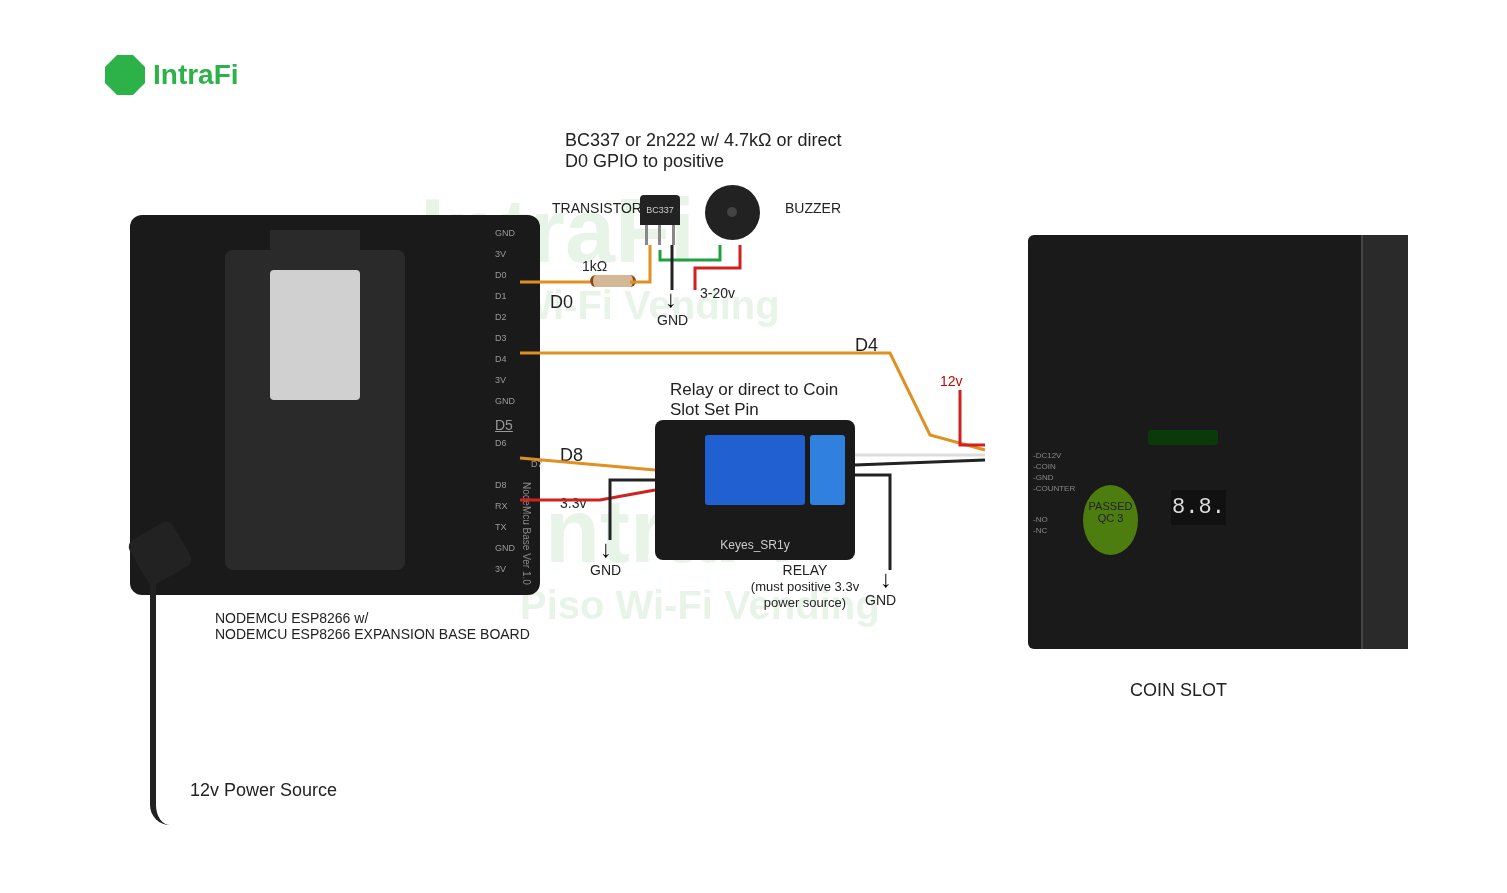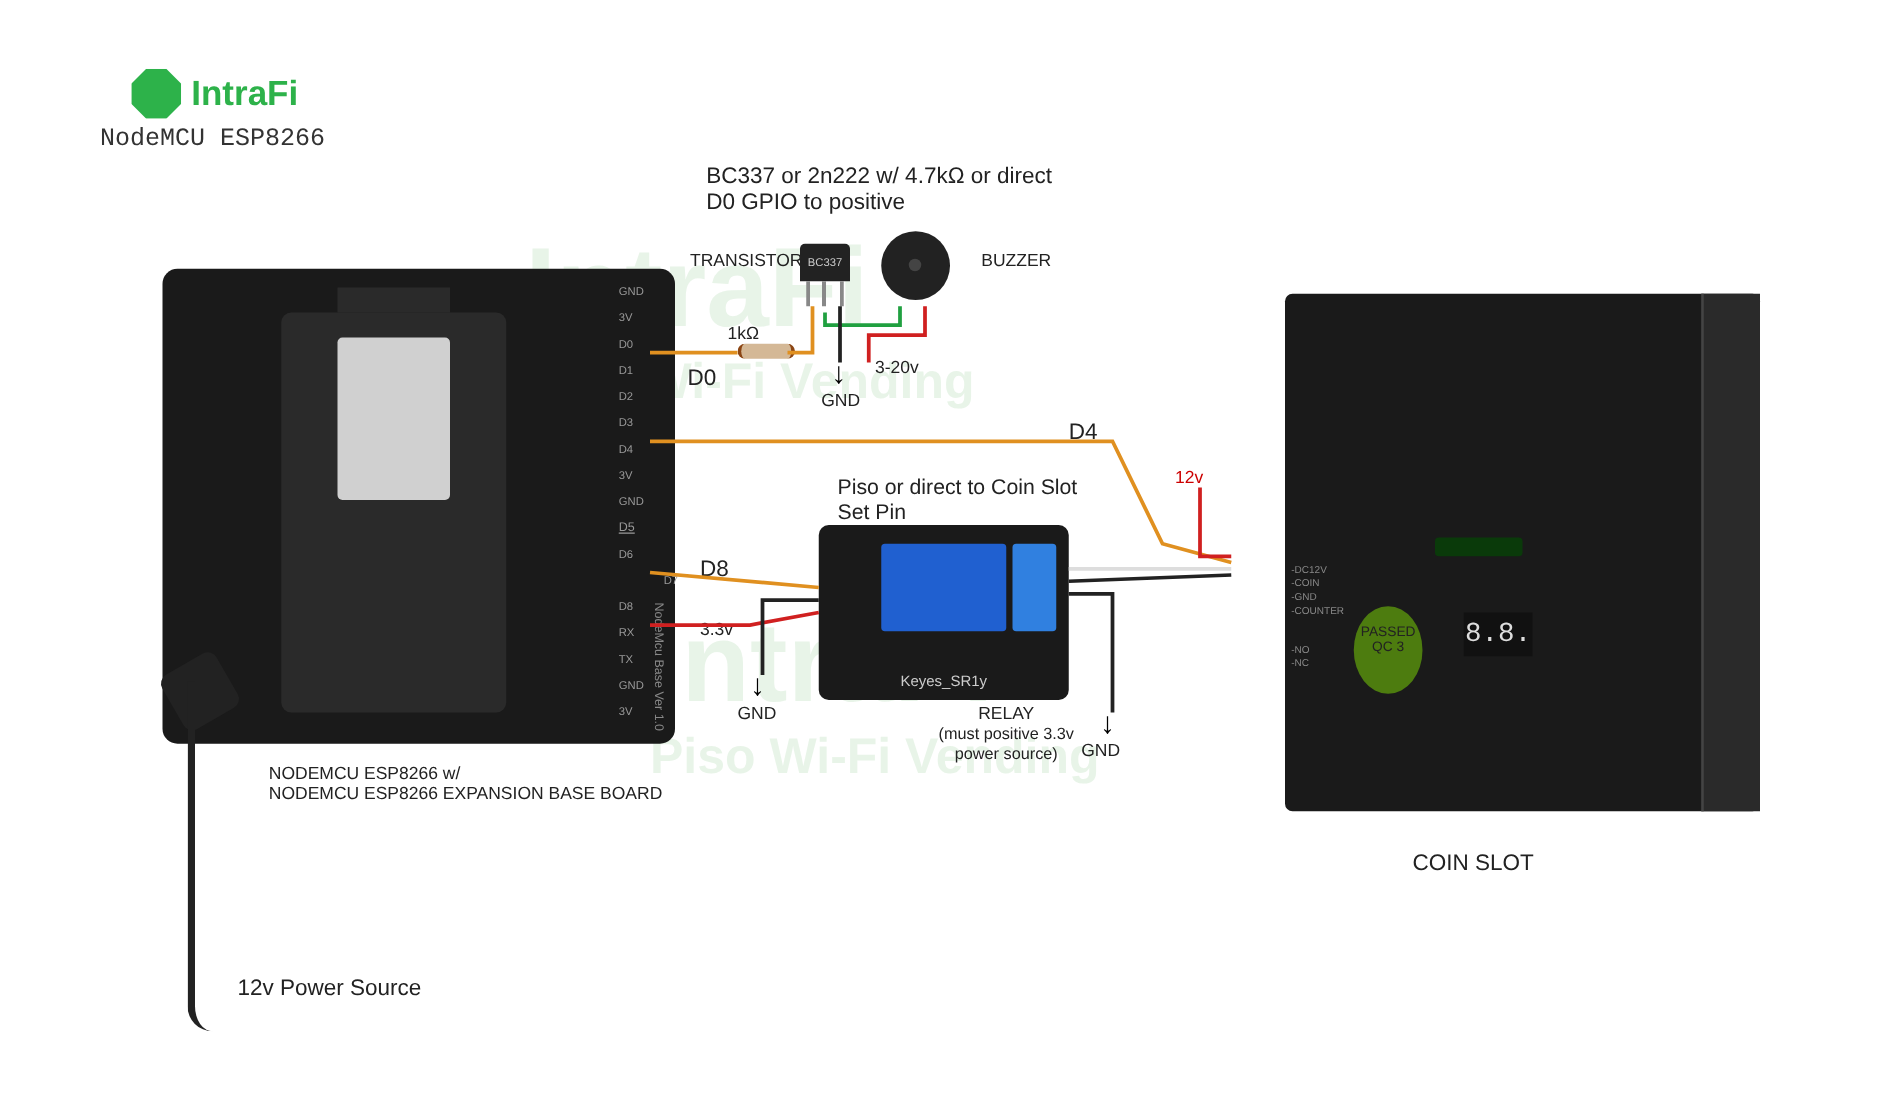--- a/index.html
+++ b/index.html
@@ -302,42 +302,41 @@
 <div class="watermark" style="top:480px; left:520px;">
   <span>IntraFi</span>
   <span class="sub">Piso Wi-Fi Vending</span>
 </div>
 
 <div class="logo">
   <div class="logo-icon"></div>
   <div class="logo-text">IntraFi</div>
 </div>
 <div class="title">
-  <div>NodeMCU ESP8266</div>
 </div>
 
 <div class="nodemcu-board">
   <div class="nodemcu-chip">
     <div class="esp-antenna"></div>
     <div class="esp-module"></div>
   </div>
   <div class="baseboard-text">NodeMcu Base Ver 1.0</div>
 </div>
 
 <div id="pins-right" style="position:absolute; top:228px; left:495px;">
     <div style="font-size: 9px; color: rgb(153, 153, 153); height: 21px; font-family: Arial;">GND</div>
     <div style="font-size: 9px; color: rgb(153, 153, 153); height: 21px; font-family: Arial;">3V</div>
     <div style="font-size: 9px; color: rgb(153, 153, 153); height: 21px; font-family: Arial;">D0</div>
     <div style="font-size: 9px; color: rgb(153, 153, 153); height: 21px; font-family: Arial;">D1</div>
     <div style="font-size: 9px; color: rgb(153, 153, 153); height: 21px; font-family: Arial;">D2</div>
     <div style="font-size: 9px; color: rgb(153, 153, 153); height: 21px; font-family: Arial;">D3</div>
     <div style="font-size: 9px; color: rgb(153, 153, 153); height: 21px; font-family: Arial;">D4</div>
     <div style="font-size: 9px; color: rgb(153, 153, 153); height: 21px; font-family: Arial;">3V</div>
     <div style="font-size: 9px; color: rgb(153, 153, 153); height: 21px; font-family: Arial;">GND</div>
-    <div style="font-size: 10px; color: rgb(153, 153, 153); height: 21px; font-family: Arial; text-decoration: underline;">D5</div>
+    <div style="font-size: 14px; color: rgb(153, 153, 153); height: 21px; font-family: Arial; text-decoration: underline;">D5</div>
     <div style="font-size: 9px; color: rgb(153, 153, 153); height: 21px; font-family: Arial;">D6</div>
     <div style="font-size: 9px; color: rgb(153, 153, 153); height: 21px; font-family: Arial; margin-left: 36px;">D7</div>
     <div style="font-size: 9px; color: rgb(153, 153, 153); height: 21px; font-family: Arial;">D8</div>
     <div style="font-size: 9px; color: rgb(153, 153, 153); height: 21px; font-family: Arial;">RX</div>
     <div style="font-size: 9px; color: rgb(153, 153, 153); height: 21px; font-family: Arial;">TX</div>
     <div style="font-size: 9px; color: rgb(153, 153, 153); height: 21px; font-family: Arial;">GND</div>
     <div style="font-size: 9px; color: rgb(153, 153, 153); height: 21px; font-family: Arial;">3V</div>
   </div>
 
 <div class="label" style="top:130px; left:565px; width:300px;">BC337 or 2n222 w/ 4.7kΩ or direct D0 GPIO to positive</div>
@@ -359,21 +358,21 @@
 
 <div class="arrow-down" style="top:565px; left:880px;">↓</div>
 <div class="label small-label" style="top:592px; left:865px;">GND</div>
 
 <div class="label" style="top:292px; left:550px;">D0</div>
 <div class="label" style="top:335px; left:855px;">D4</div>
 <div class="label" style="top:445px; left:560px;">D8</div>
 <div class="label small-label" style="top:495px; left:560px;">3.3v</div>
 <div class="label small-label" style="top:373px; left:940px; color:#c00;">12v</div>
 
-<div class="label" style="top:380px; left:670px; width:200px; font-size:17px;">Piso or direct to Coin Slot Set Pin</div>
+<div class="label" style="top:380px; left:670px; width:200px; font-size:17px;">Relay or direct to Coin Slot Set Pin</div>
 
 <div class="relay-module">
   <div class="relay-block"></div>
   <div class="relay-terminal"></div>
   <div class="relay-text">Keyes_SR1y</div>
 </div>
 <div class="label small-label" style="top:562px; left:745px; text-align:center; width:120px;">
   <span>RELAY</span><br>
   <span style="font-size:13px;">(must positive 3.3v power source)</span>
 </div>

